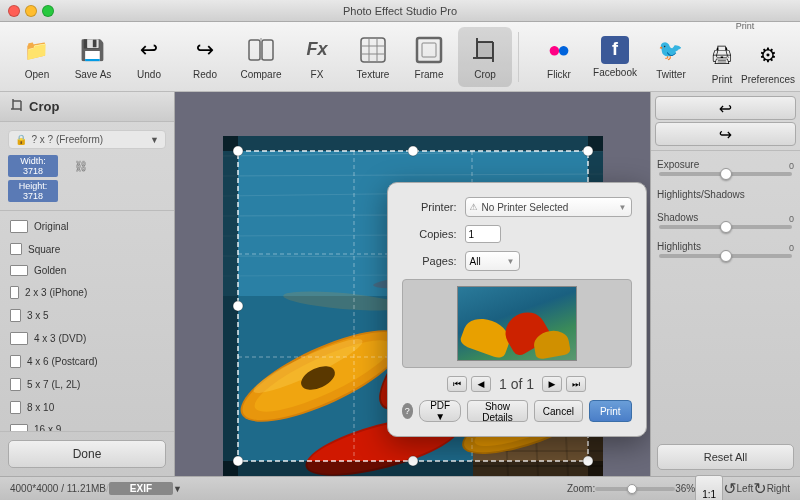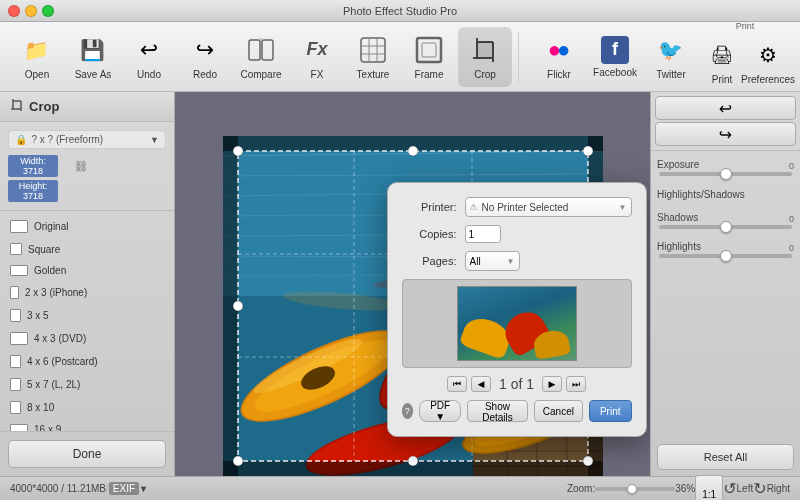--- a/index.html
+++ b/index.html
@@ -882,21 +882,21 @@
       </div>
     </div>
 
     <button class="reset-all-btn">Reset All</button>
   </div>
 </div>
 
 <div class="statusbar">
   <span>4000*4000 / 11.21MB</span>
   <span class="status-sep">/</span>
-  <span style="background:#888; color:white; padding:1px 4px; border-radius:2px; cursor:pointer;">EXIF</span>
+  <span style="background:#888; color:white; padding:1px 21px; border-radius:2px; cursor:pointer;font-weight:bold;">EXIF</span>
   <span style="font-size:9px; cursor:pointer;">▼</span>
 
   <span style="flex:1;"></span>
   <span>Zoom:</span>
   <div class="zoom-slider">
     <div class="zoom-thumb"></div>
   </div>
   <span>36%</span>
   <button style="height:18px; padding:13px 6px; background:linear-gradient(to bottom,#f0f0f0,#d8d8d8); border:1px solid #aaa; border-radius:3px; font-size:10px; cursor:pointer;">
     <span>1:1</span>

